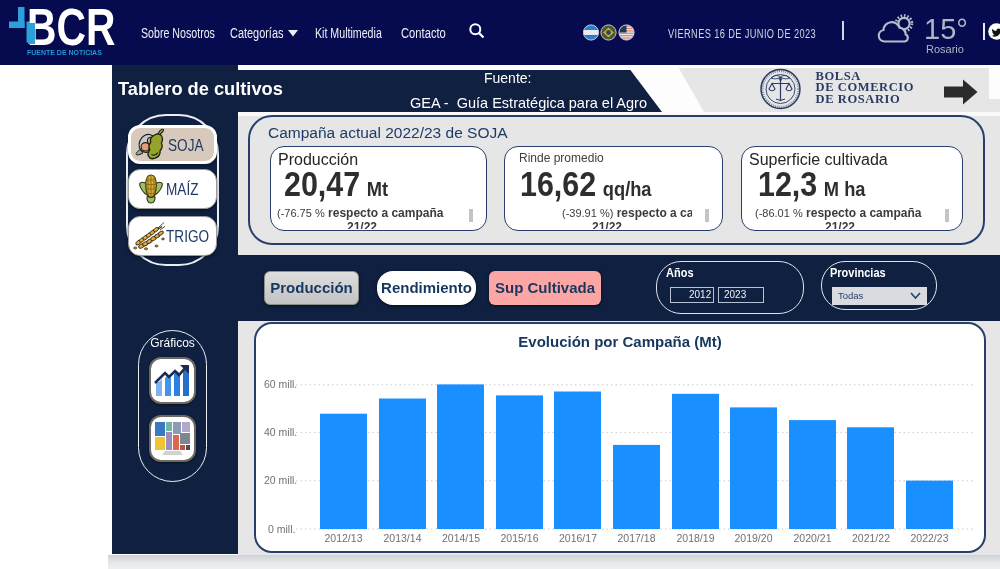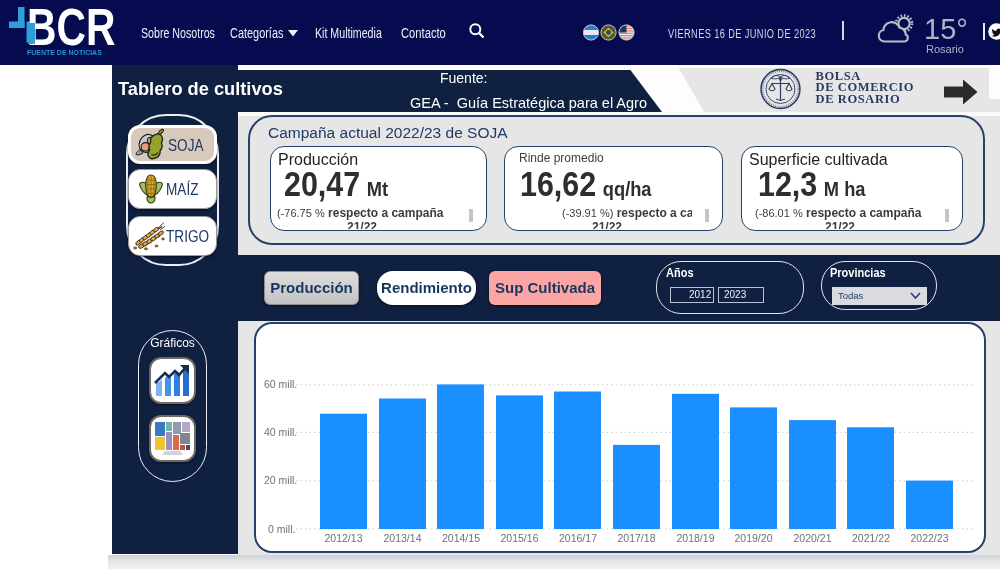--- a/index.html
+++ b/index.html
@@ -100,21 +100,21 @@
   <div class="abs" style="left:238px;top:111.5px;width:762px;height:4.5px;background:#fafafb;"></div>
 
   <div class="abs" style="left:238px;top:65px;width:466px;height:47px;background:#fdfdfd;clip-path:polygon(0 0,439px 0,466px 47px,0 47px);"></div>
 
   <div class="abs" style="left:112px;top:65px;width:126px;height:489px;background:#0f2040;"></div>
 
   <div class="abs" style="left:112px;top:69.5px;width:550px;height:42.5px;background:#0f2040;clip-path:polygon(0 0,518px 0,550px 42.5px,0 42.5px);"></div>
   <div class="abs" style="left:112px;top:65px;width:126px;height:5px;background:#0f2040;"></div>
 
   <div class="abs" style="left:118px;top:78px;color:#fff;font-size:19px;font-weight:bold;transform:scaleX(0.96);transform-origin:0 0;">Tablero de cultivos</div>
-  <div class="abs" style="left:440px;top:70px;color:#fff;font-size:14px;text-align:right;">Fuente:</div>
+  <div class="abs" style="left:484px;top:70px;color:#fff;font-size:14px;text-align:right;">Fuente:</div>
   <div class="abs" style="left:410px;top:94.5px;color:#fff;font-size:14.5px;">GEA -&nbsp; Guía Estratégica para el Agro</div>
 
   <svg class="abs" style="left:759px;top:68px;" width="43" height="42" viewBox="0 0 43 42">
     <circle cx="21.5" cy="21" r="19.5" fill="none" stroke="#2a3b63" stroke-width="1.4"></circle>
     <circle cx="21.5" cy="21" r="18.2" fill="none" stroke="#2a3b63" stroke-width="2.6" stroke-dasharray="1 1.2" opacity="0.55"></circle>
     <circle cx="21.5" cy="21" r="14.5" fill="none" stroke="#2a3b63" stroke-width="0.9"></circle>
     <g stroke="#2a3b63" fill="none">
       <line x1="21.5" y1="9" x2="21.5" y2="33" stroke-width="1.2"></line>
       <path d="M13 15.5 h17 M13 15.5 l-3 5.5 a3.4 3.4 0 0 0 6 0 Z M30 15.5 l-3 5.5 a3.4 3.4 0 0 0 6 0 Z" stroke-width="1.1"></path>
       <path d="M21.5 9 c-3 -2.5 -7 -1.5 -9.5 1 c3 1.5 7 1 9.5 -1 c3 -2.5 7 -1.5 9.5 1 c-3 1.5 -7 1 -9.5 -1Z" stroke-width="0.9"></path>
@@ -258,20 +258,21 @@
 
   <div class="abs" style="left:821px;top:261px;width:116px;height:49px;border:1.5px solid #dfe3ee;border-radius:24px;"></div>
   <div class="abs" style="left:830px;top:266px;color:#fff;font-size:12.5px;font-weight:bold;transform:scaleX(0.88);transform-origin:0 0;">Provincias</div>
   <div class="abs" style="left:832px;top:287px;width:95px;height:18px;background:#d9dbe0;color:#26406b;font-size:9.5px;line-height:18px;padding-left:6px;">Todas
     <svg style="position:absolute;right:6px;top:5px;" width="11" height="8" viewBox="0 0 11 8">
         <path d="M1 1 L5.5 6 L10 1" fill="none" stroke="#26406b" stroke-width="1.6"></path>
       </svg>
   </div>
 
   <div class="abs" style="left:254px;top:322px;width:732px;height:231px;background:#fff;border:2px solid #27406b;border-radius:18px;"></div>
+  <div class="abs" style="left:254px;top:333px;width:732px;text-align:center;color:#17375e;font-size:15px;font-weight:bold;">Evolución por Campaña (Mt)</div>
 
   <svg class="abs" style="left:254px;top:352px;" width="732" height="196" viewBox="0 0 732 196">
 
     <g stroke="#cccccc" stroke-width="1" stroke-dasharray="1.5 3">
       <line x1="42" y1="32.8" x2="720" y2="32.8"></line>
       <line x1="42" y1="80.4" x2="720" y2="80.4"></line>
       <line x1="42" y1="128.8" x2="720" y2="128.8"></line>
       <line x1="42" y1="177" x2="720" y2="177"></line>
     </g>
     <g font-size="10.5" fill="#707070">

